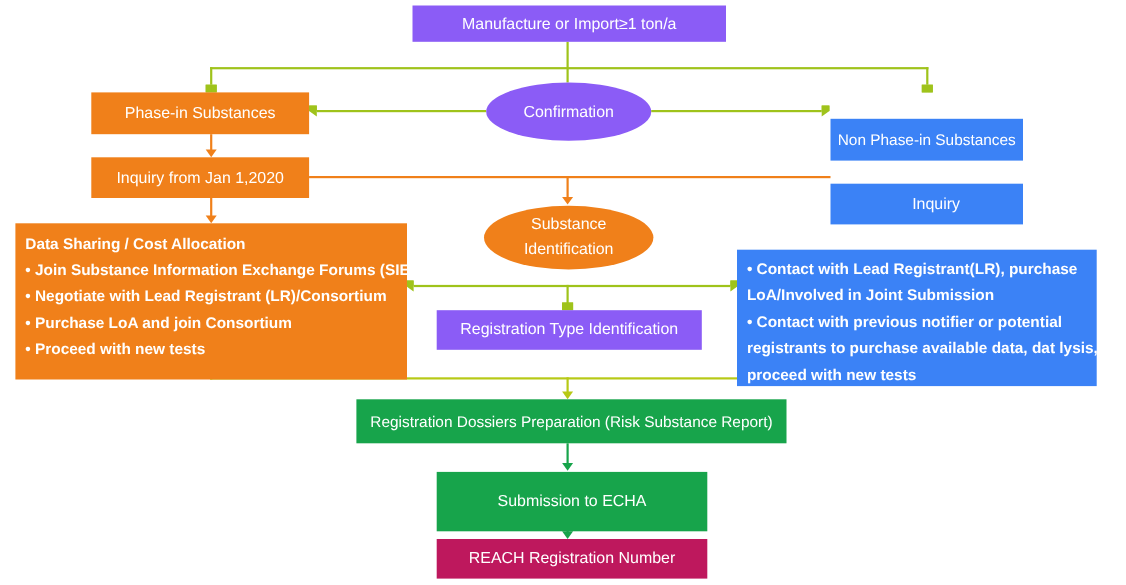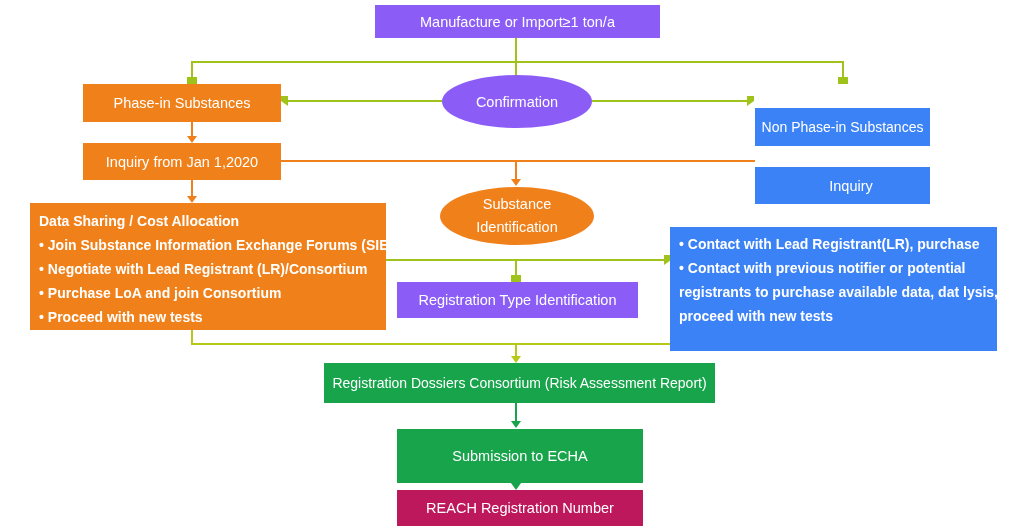--- a/index.html
+++ b/index.html
@@ -115,41 +115,42 @@
   </div>
 
   <div class="node bg-bl" style="left:755px;top:143px;width:175px;height:37px;padding-left:17px;">
     <span class="lbl">Inquiry</span>
   </div>
 
   <div class="node bg-or ellipse" style="left:440px;top:187px;width:154px;height:58px;">
     <span class="wrap-lbl">Substance Identification</span>
   </div>
 
-  <div class="bigbox bg-or" style="left:30px;top:203px;width:356px;height:127px;">
+  <div class="bigbox bg-or" style="left:14px;top:203px;width:356px;height:142px;">
     <div class="title">Data Sharing / Cost Allocation</div>
     <div class="line">• Join Substance Information Exchange Forums (SIEFs)</div>
     <div class="line">• Negotiate with Lead Registrant (LR)/Consortium</div>
     <div class="line">• Purchase LoA and join Consortium</div>
     <div class="line">• Proceed with new tests</div>
   </div>
 
   <div class="node bg-yg" style="left:397px;top:282px;width:241px;height:36px;">
     <span class="lbl">Registration Type Identification</span>
   </div>
 
   <div class="bigbox bg-bl" style="left:670px;top:203px;width:327px;height:124px;padding-top:5px;">
     <div class="line">• Contact with Lead Registrant(LR), purchase</div>
+    <div class="line">LoA/Involved in Joint Submission</div>
     <div class="line">• Contact with previous notifier or potential</div>
     <div class="line">registrants to purchase available data, dat lysis,</div>
     <div class="line">proceed with new tests</div>
   </div>
 
   <div class="node bg-gr" style="left:324px;top:363px;width:391px;height:40px;font-size:14px;">
-    <span class="lbl">Registration Dossiers Consortium (Risk Assessment Report)</span>
+    <span class="lbl">Registration Dossiers Preparation (Risk Substance Report)</span>
   </div>
 
   <div class="node bg-gr" style="left:397px;top:429px;width:246px;height:54px;">
     <span class="lbl">Submission to ECHA</span>
   </div>
 
   <div class="node bg-pu" style="left:397px;top:490px;width:246px;height:36px;">
     <span class="lbl">REACH Registration Number</span>
   </div>
 

